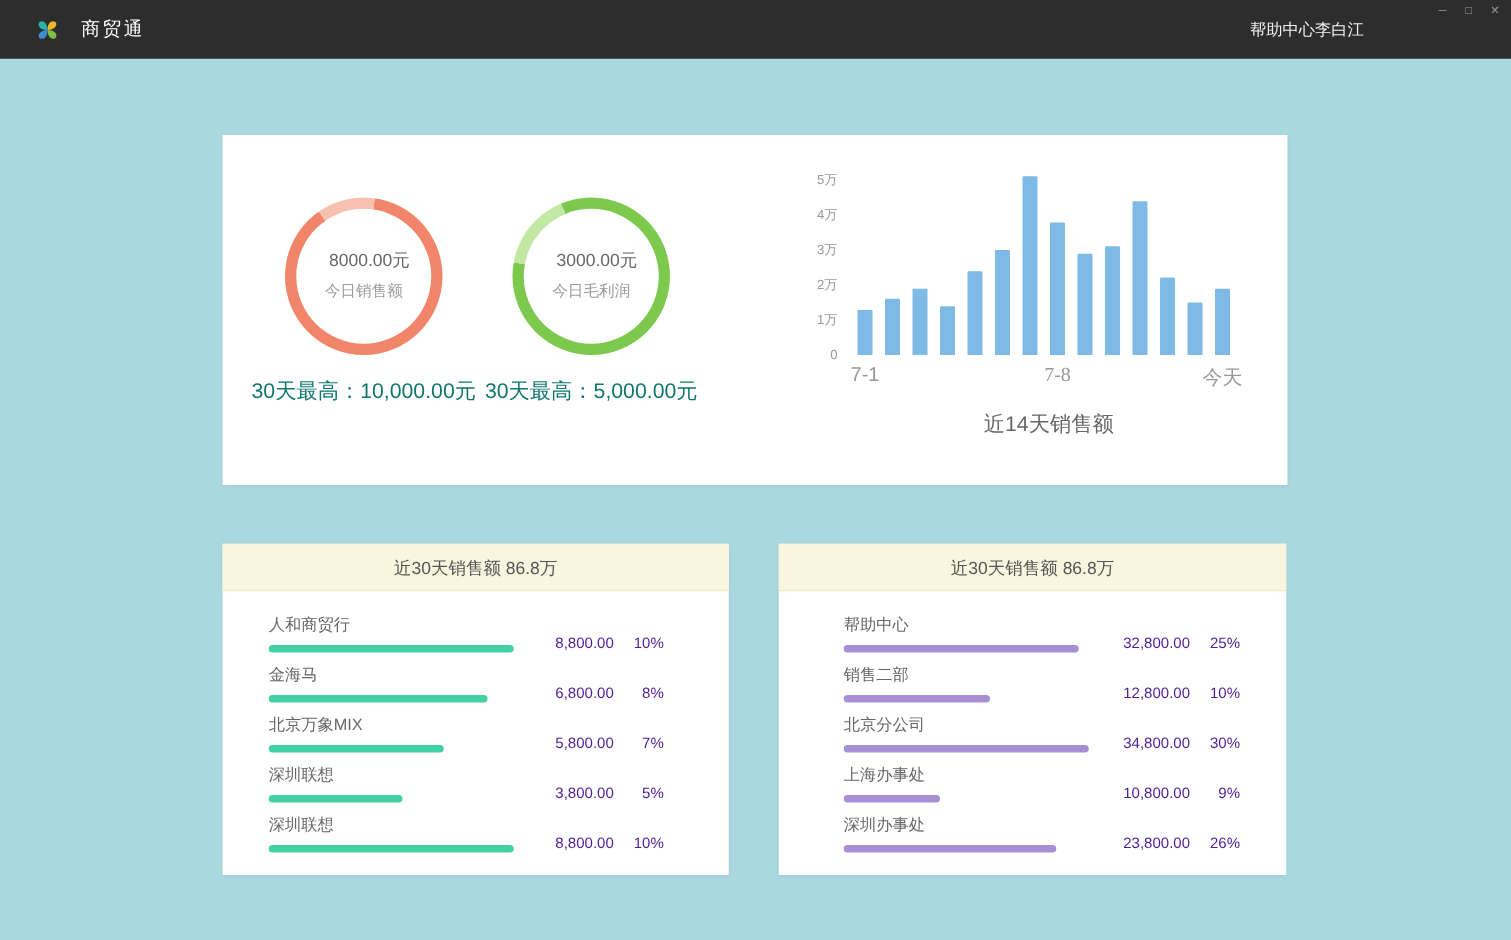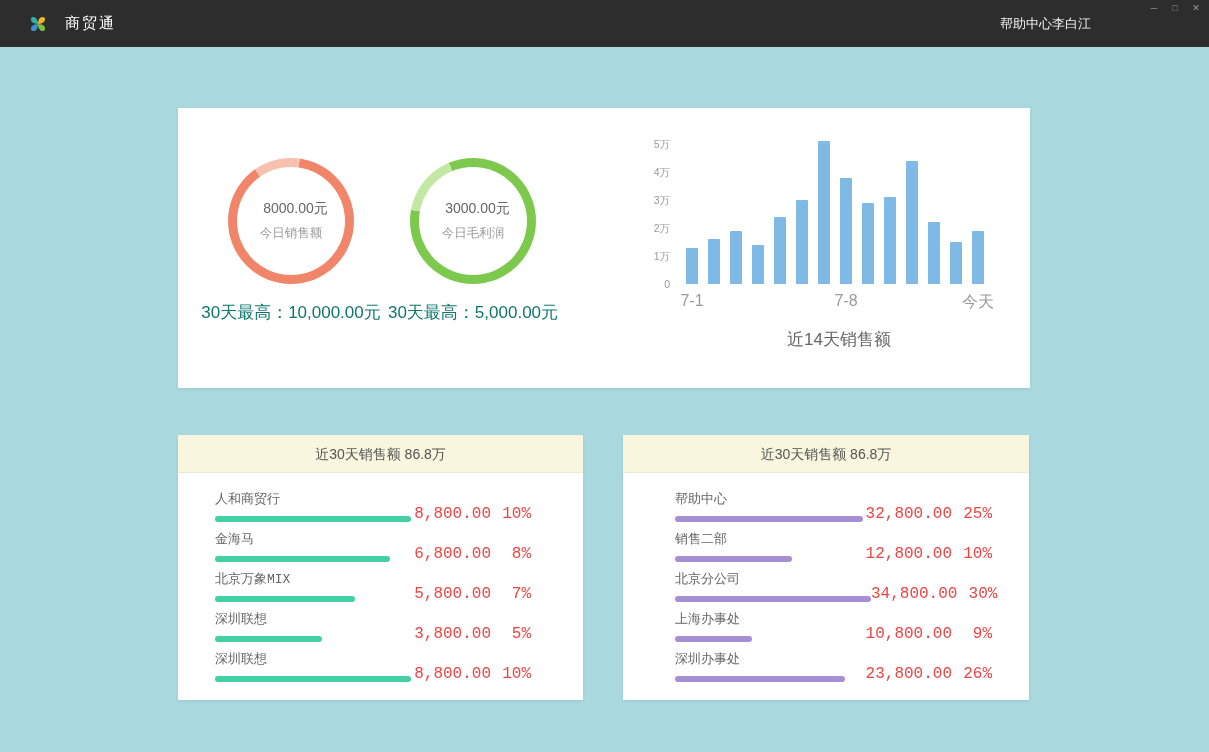--- a/index.html
+++ b/index.html
@@ -61,24 +61,24 @@
                    margin-top:22px; font-size:17px; color:#666; }
 
   
   .panel-header {
     height:38px; line-height:38px; text-align:center;
     background:#f8f6de; border-bottom:1px solid #efeacd;
     font-size:14px; color:#555;
   }
   .rows { padding:18px 52px 0 37px; }
   .panel-right .rows { padding:18px 37px 0 52px; }
-  .prow { display:flex; justify-content:space-between; align-items:flex-end; margin-bottom:9px;font-family:Liberation Mono, monospace; }
+  .prow { display:flex; justify-content:space-between; align-items:flex-end; margin-bottom:9px; }
   .prow-name { font-size:13px; color:#666; line-height:17px; }
   .prow-bar { display:block; height:6px; border-radius:3px; margin-top:8px; }
-  .prow-val { display:flex; font-size:16px; color:#ef4444; line-height:15px; padding-bottom:0; }
+  .prow-val { display:flex; font-size:12px; color:#4c1d95; line-height:15px; padding-bottom:0; }
   .amt { min-width:80px; text-align:right; }
   .pct { width:40px; text-align:right; }
 </style>
 </head>
 <body>
 
 <div class="screen">
 
   <div class="topbar">
     <div class="logo">
@@ -145,21 +145,21 @@
             <div class="bar" style="height: 81px; background: rgb(127, 185, 230);"></div>
             <div class="bar" style="height: 87px; background: rgb(127, 185, 230);"></div>
             <div class="bar" style="height: 123px; background: rgb(127, 185, 230);"></div>
             <div class="bar" style="height: 62px; background: rgb(127, 185, 230);"></div>
             <div class="bar" style="height: 42px; background: rgb(127, 185, 230);"></div>
             <div class="bar" style="height: 53px; background: rgb(127, 185, 230);"></div>
           </div>
       </div>
       <div class="x-labels" id="xlabels">
           <span class="xtick" style="left: 6px;">7-1</span>
-          <span class="xtick" style="left: 160px;">7-8</span>
+          <span class="xtick" style="left: 160px; font-family: Liberation Serif, serif;">7-8</span>
           <span class="xtick" style="left: 292px;">今天</span>
         </div>
       <div class="chart-caption">近14天销售额</div>
     </div>
   </div>
 
   <div class="card panel-left">
     <div class="panel-header">近30天销售额 86.8万</div>
     <div class="rows" id="left-rows">
         <div class="prow">

